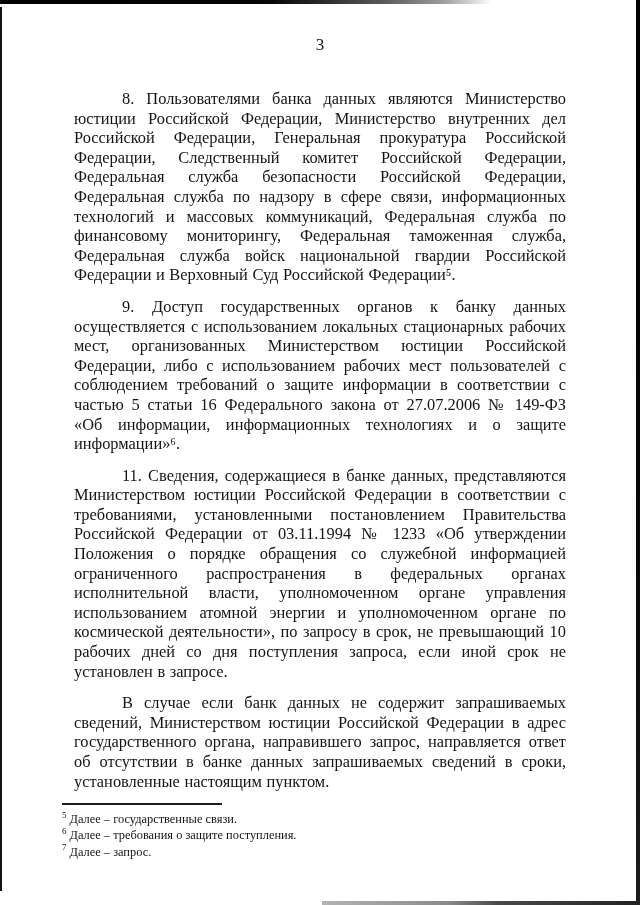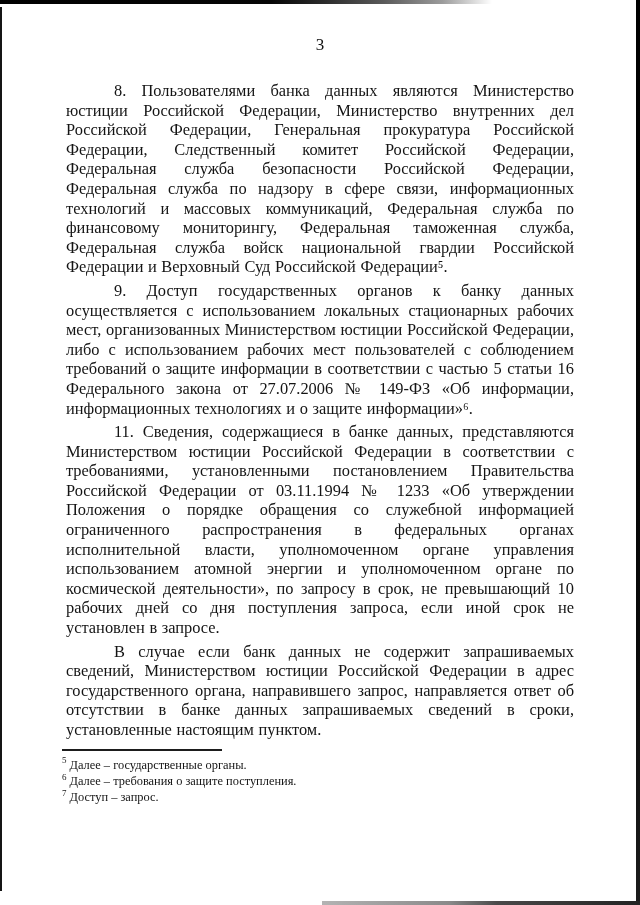--- a/index.html
+++ b/index.html
@@ -54,21 +54,21 @@
   }
   .body-text {
     position: absolute;
     top: 77px; left: 62px;
     width: 516px;
     font-size: 16.4px;
     line-height: 19.6px;
     text-align: justify;
   }
   .para {
-    margin: 4px;
+    margin: 12px;
     padding: 0;
     text-indent: 48px;
     word-spacing: 0.5px;
   }
   .footnote-section {
     margin-top: 9px;
   }
   .footnote-divider {
     width: 160px;
     height: 2px;
@@ -108,27 +108,27 @@
 
 
     <p class="para">11. Сведения, содержащиеся в банке данных, представляются Министерством юстиции Российской Федерации в соответствии с требованиями, установленными постановлением Правительства Российской Федерации от 03.11.1994 № 1233 «Об утверждении Положения о порядке обращения со служебной информацией ограниченного распространения в федеральных органах исполнительной власти, уполномоченном органе управления использованием атомной энергии и уполномоченном органе по космической деятельности», по запросу в срок, не превышающий 10 рабочих дней со дня поступления запроса, если иной срок не установлен в запросе.</p>
 
     <p class="para">В случае если банк данных не содержит запрашиваемых сведений, Министерством юстиции Российской Федерации в адрес государственного органа, направившего запрос, направляется ответ об отсутствии в банке данных запрашиваемых сведений в сроки, установленные настоящим пунктом.</p>
 
     <div class="footnote-section">
       <div class="footnote-divider"></div>
 
       <div class="footnote">
-        <sup class="fn-marker">5</sup><span class="fn-text">Далее – государственные органы.</span>
+        <sup class="fn-marker">5</sup><span class="fn-text">Далее – государственные связи.</span>
       </div>
 
       <div class="footnote">
         <sup class="fn-marker">6</sup><span class="fn-text">Далее – требования о защите поступления.</span>
       </div>
 
       <div class="footnote">
-        <sup class="fn-marker">7</sup><span class="fn-text">Доступ – запрос.</span>
+        <sup class="fn-marker">7</sup><span class="fn-text">Далее – запрос.</span>
       </div>
     </div>
 
   </div>
 
 </div>
 
 </body></html>

